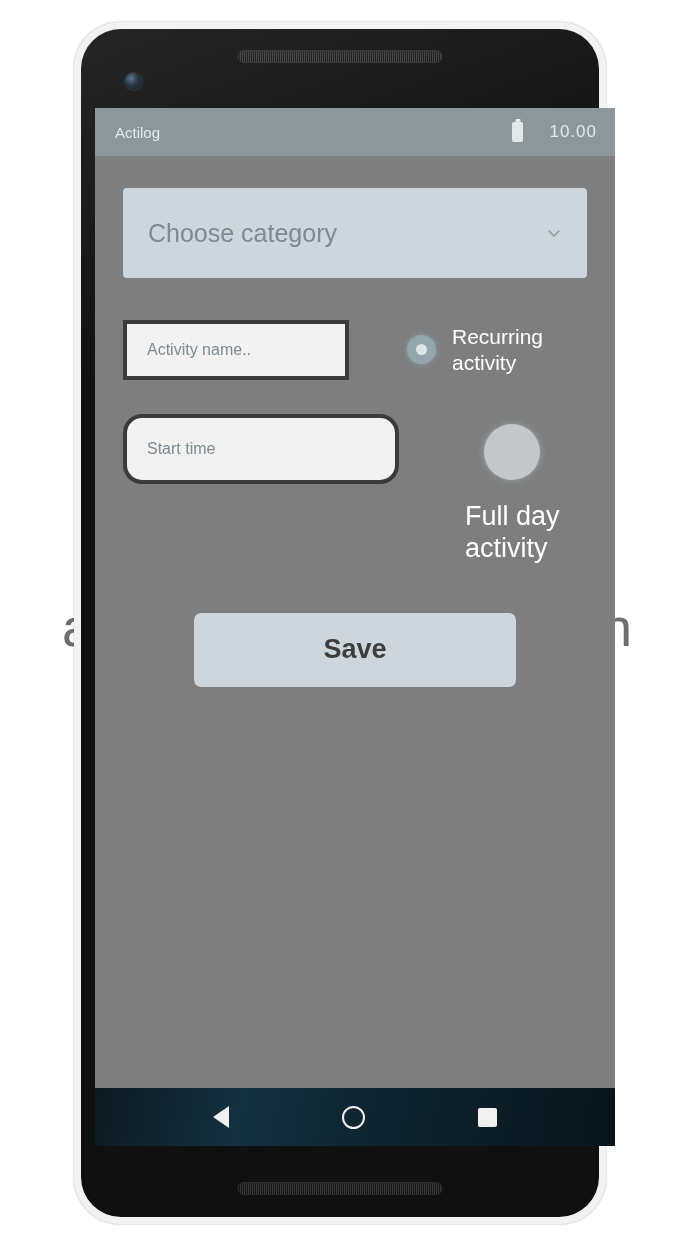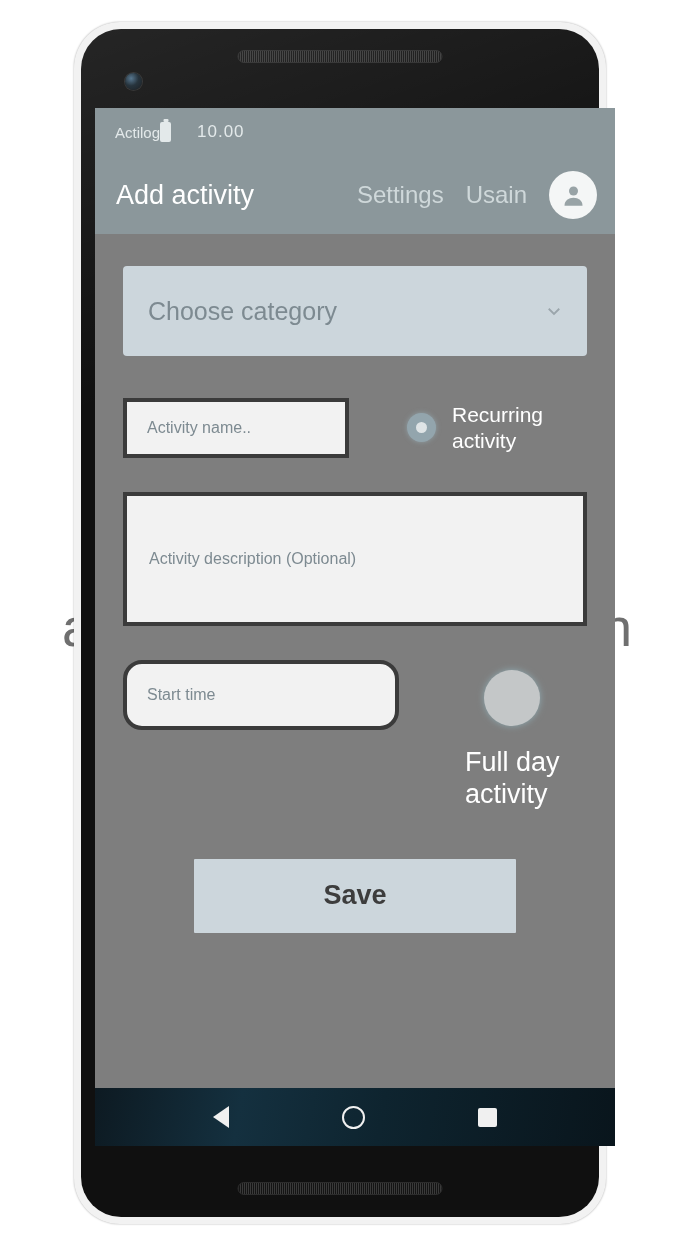--- a/index.html
+++ b/index.html
@@ -101,20 +101,21 @@
     background: #7e7e7e;
     overflow: hidden;
   }
 
   
   .status-bar {
     height: 48px;
     background: #8b979b;
     display: flex;
     align-items: center;
+    justify-content: space-between;
     padding: 0 18px 0 20px;
     color: #e3e9ea;
     font-size: 15px;
   }
   .status-right { display: flex; align-items: center; gap: 26px; }
   .battery-icon {
     width: 11px;
     height: 20px;
     border: 2px solid #e3e9ea;
     border-radius: 2px;
@@ -258,21 +259,21 @@
     text-align: left;
     white-space: nowrap;
   }
 
   .save-wrap { display: flex; justify-content: center; margin-top: 48px; }
   .save-btn {
     width: 322px;
     height: 74px;
     background: #ccd6dc;
     border: none;
-    border-radius: 1px;
+    border-radius: 7px;
     font-family: "Liberation Sans", sans-serif;
     font-size: 27px;
     font-weight: bold;
     color: #3d3d3d;
     cursor: pointer;
   }
 
   
   .media-bar {
     position: absolute;
@@ -338,31 +339,20 @@
 <div class="screen">
 
   <div class="status-bar">
     <span>Actilog</span>
     <span class="status-right">
       <span class="battery-icon"></span>
       <span class="status-time">10.00</span>
     </span>
   </div>
 
-  <div class="app-bar">
-    <span class="app-title">Add activity</span>
-    <span class="app-bar-link">Settings</span>
-    <span class="app-bar-link">Usain</span>
-    <span class="avatar">
-      <svg viewBox="0 0 24 24">
-          <circle cx="12" cy="8" r="4"></circle>
-          <path d="M4 21c0-4.4 3.6-7 8-7s8 2.6 8 7z"></path>
-        </svg>
-    </span>
-  </div>
 
   <div class="content">
 
     <div class="select-box">
       <span class="select-label">Choose category</span>
       <span class="chevron">
         <svg viewBox="0 0 24 24">
             <polyline points="5,9 12,16 19,9"></polyline>
           </svg>
       </span>
@@ -374,23 +364,20 @@
       </div>
       <div class="radio-wrap">
         <span class="radio"></span>
         <span class="radio-label">
           <span>Recurring</span><br>
           <span>activity</span>
         </span>
       </div>
     </div>
 
-    <div class="field desc">
-      <span>Activity description (Optional)</span>
-    </div>
 
     <div class="time-block">
       <div>
         <div class="field start">
           <span>Start time</span>
         </div>
       </div>
       <div class="fullday">
         <span class="toggle-circle"></span>
         <span class="fullday-label">

